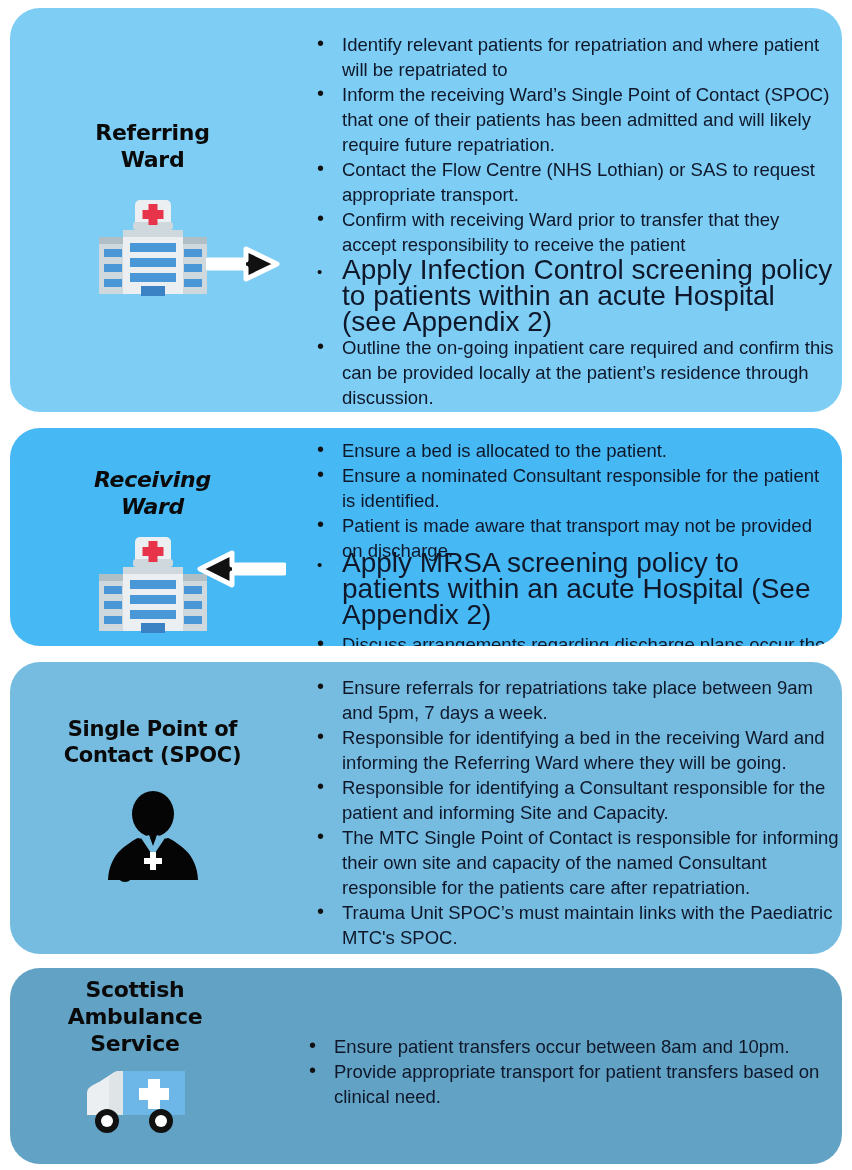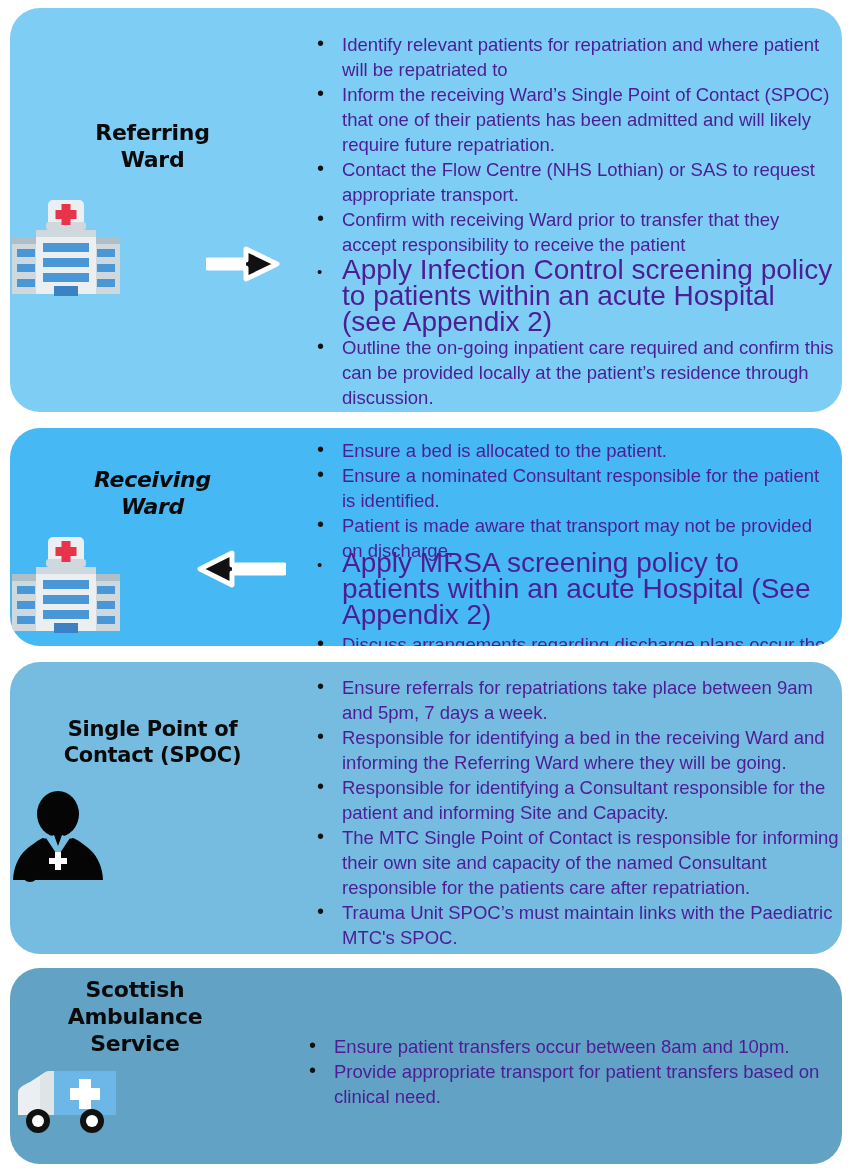--- a/index.html
+++ b/index.html
@@ -36,20 +36,21 @@
 
   
   .id-col {
     position: absolute;
     left: 0;
     top: 0;
     width: 285px;
     height: 100%;
     display: flex;
     flex-direction: column;
+    align-items: center;
   }
 
   .role-title {
     font-family: "DejaVu Sans", sans-serif;
     font-weight: bold;
     font-size: 22px;
     line-height: 1.22;
     color: #0a0a0a;
     text-align: center;
     letter-spacing: -0.3px;
@@ -68,21 +69,21 @@
   
   .bullets {
     position: absolute;
     margin: 0;
     padding: 0;
     list-style: none;
   }
   .bullets li {
     position: relative;
     padding-left: 40px;
-    color: #4c1d95;
+    color: #0f172a;
     font-family: "Liberation Sans", sans-serif;
     font-size: 18.5px;
     line-height: 25px;
     margin-bottom: 0px;
   }
   .bullets li::before {
     content: "\2022";
     position: absolute;
     left: 15px;
     top: -1px;

